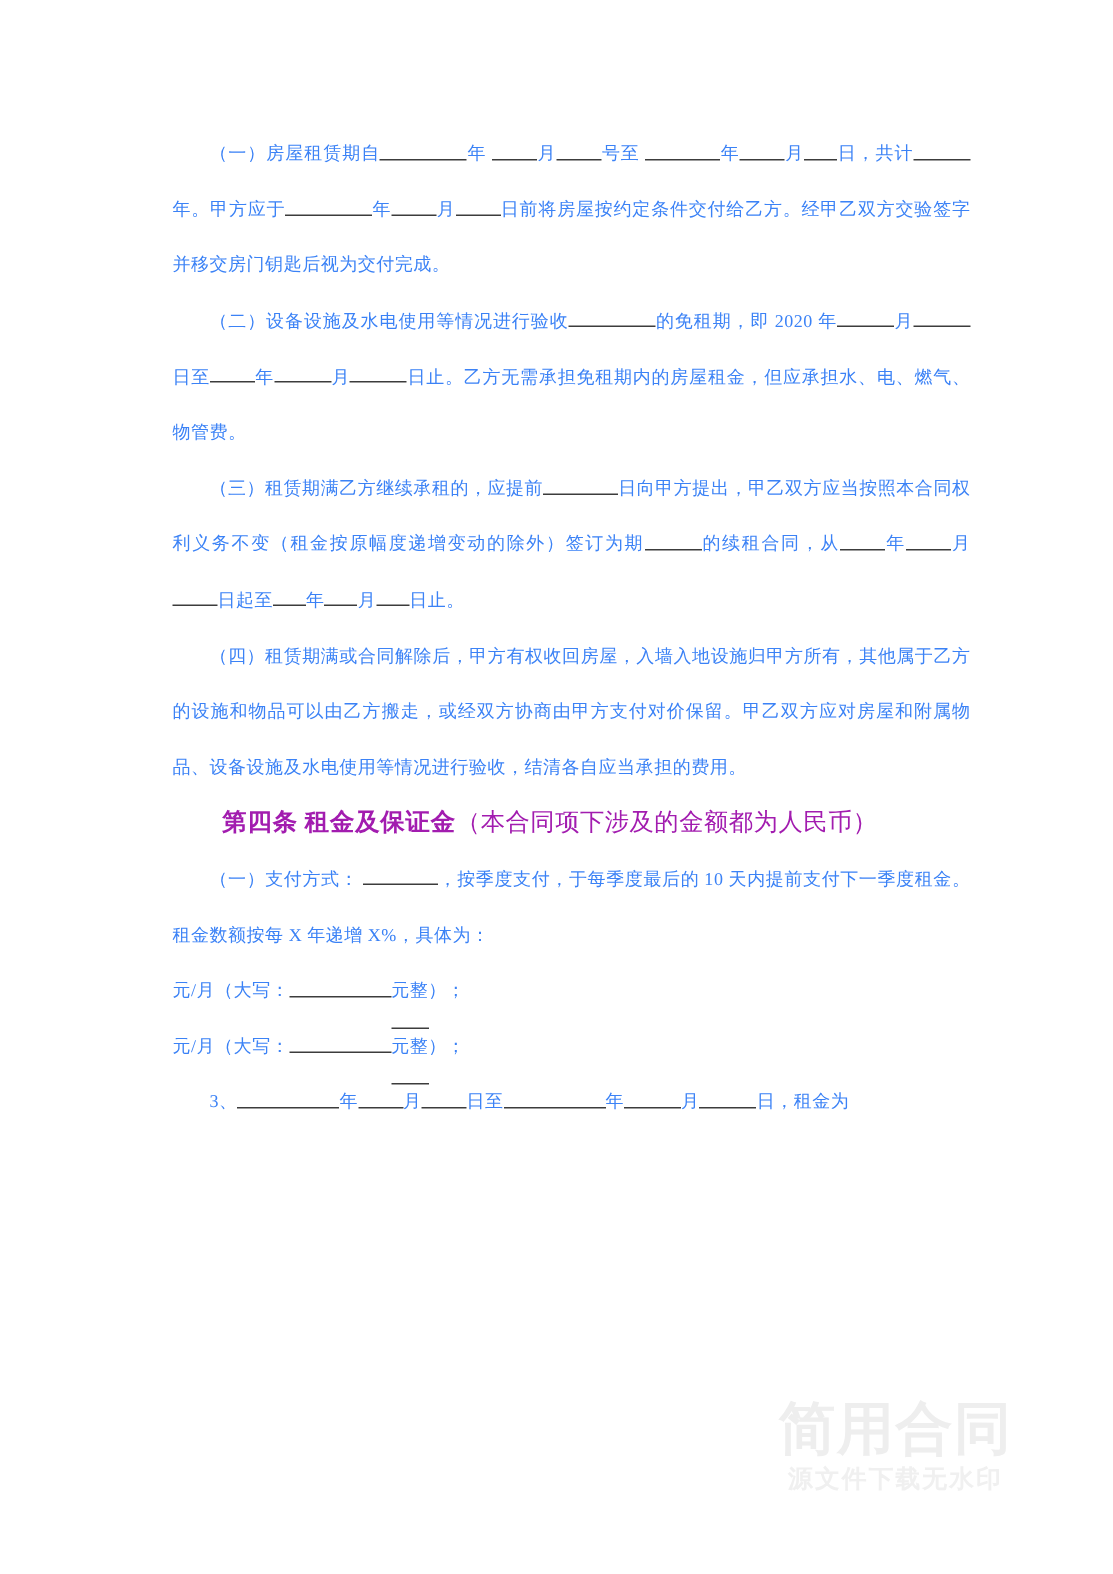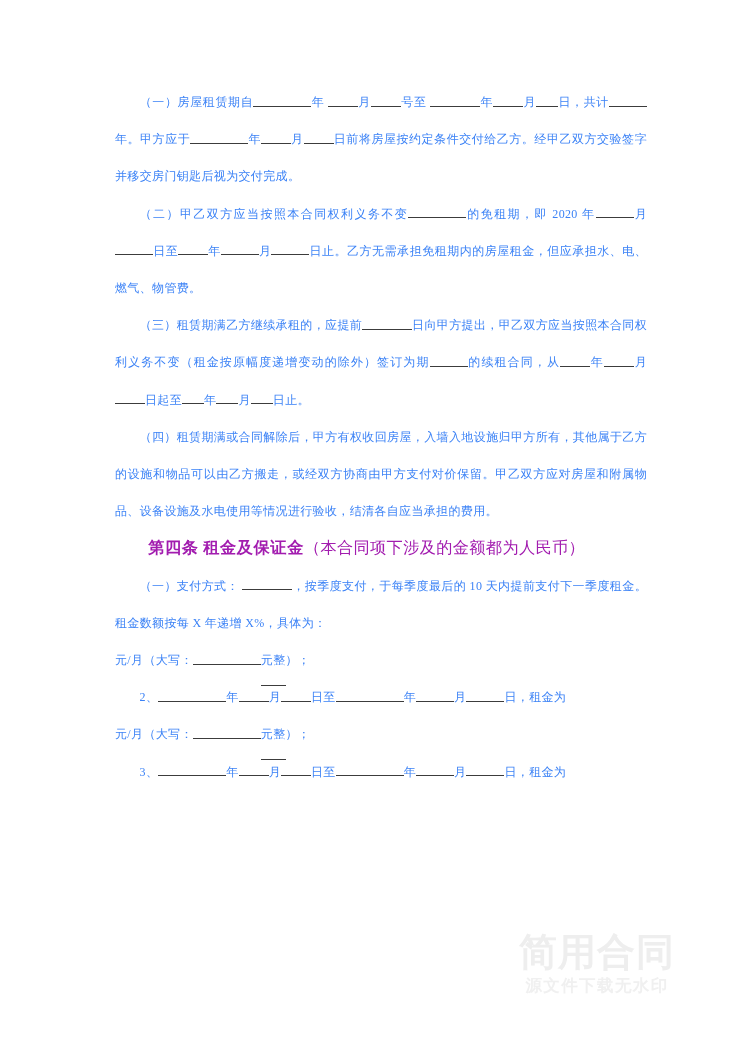--- a/index.html
+++ b/index.html
@@ -114,33 +114,32 @@
 </style>
 </head>
 <body>
 
 <div id="page">
 
   <div id="doc-body">
 
     <p class="para indent"><span>（一）房屋租赁期自</span><span class="blank b-xl"></span><span>年</span>&nbsp;<span class="blank b-sm"></span><span>月</span><span class="blank b-sm"></span><span>号至</span>&nbsp;<span class="blank b-lg"></span><span>年</span><span class="blank b-sm"></span><span>月</span><span class="blank b-xs"></span><span>日，共计</span><span class="blank b-md"></span><span>年。甲方应于</span><span class="blank b-xl"></span><span>年</span><span class="blank b-sm"></span><span>月</span><span class="blank b-sm"></span><span>日前将房屋按约定条件交付给乙方。经甲乙双方交验签字并移交房门钥匙后视为交付完成。</span></p>
 
-    <p class="para indent"><span>（二）甲乙双方应当按照本合同权利义务不变</span><span class="blank b-xl"></span><span>的免租期，即 2020 年</span><span class="blank b-md"></span><span>月</span><span class="blank b-md"></span><span>日至</span><span class="blank b-sm"></span><span>年</span><span class="blank b-md"></span><span>月</span><span class="blank b-md"></span><span>日止。乙方无需承担免租期内的房屋租金，但应承担水、电、燃气、物管费。</span></p>
+    <p class="para indent"><span>（二）设备设施及水电使用等情况进行验收</span><span class="blank b-xl"></span><span>的免租期，即 2020 年</span><span class="blank b-md"></span><span>月</span><span class="blank b-md"></span><span>日至</span><span class="blank b-sm"></span><span>年</span><span class="blank b-md"></span><span>月</span><span class="blank b-md"></span><span>日止。乙方无需承担免租期内的房屋租金，但应承担水、电、燃气、物管费。</span></p>
 
     <p class="para indent"><span>（三）租赁期满乙方继续承租的，应提前</span><span class="blank b-lg"></span><span>日向甲方提出，甲乙双方应当按照本合同权利义务不变（租金按原幅度递增变动的除外）签订为期</span><span class="blank b-md"></span><span>的续租合同，从</span><span class="blank b-sm"></span><span>年</span><span class="blank b-sm"></span><span>月</span><span class="blank b-sm"></span><span>日起至</span><span class="blank b-xs"></span><span>年</span><span class="blank b-xs"></span><span>月</span><span class="blank b-xs"></span><span>日止。</span></p>
 
     <p class="para indent">（四）租赁期满或合同解除后，甲方有权收回房屋，入墙入地设施归甲方所有，其他属于乙方的设施和物品可以由乙方搬走，或经双方协商由甲方支付对价保留。甲乙双方应对房屋和附属物品、设备设施及水电使用等情况进行验收，结清各自应当承担的费用。</p>
 
     <p class="heading"><span class="bold-part">第四条 租金及保证金</span><span class="note-part">（本合同项下涉及的金额都为人民币）</span></p>
 
     <p class="para indent"><span>（一）支付方式：</span>&nbsp;<span class="blank b-lg"></span><span>，按季度支付，于每季度最后的 10 天内提前支付下一季度租金。租金数额按每 X 年递增 X%，具体为：</span></p>
 
     <p class="para"><span>元/月（大写：</span><span class="blank b-xxl"></span><span class="underlined-text">元整</span><span>）；</span></p>
 
-    <p class="para indent"><span>2、</span><span class="blank b-xxl"></span><span>年</span><span class="blank b-sm"></span><span>月</span><span class="blank b-sm"></span><span>日至</span><span class="blank b-xxl"></span><span>年</span><span class="blank b-md"></span><span>月</span><span class="blank b-md"></span><span>日，租金为</span></p>
     <p class="para"><span>元/月（大写：</span><span class="blank b-xxl"></span><span class="underlined-text">元整</span><span>）；</span></p>
 
     <p class="para indent"><span>3、</span><span class="blank b-xxl"></span><span>年</span><span class="blank b-sm"></span><span>月</span><span class="blank b-sm"></span><span>日至</span><span class="blank b-xxl"></span><span>年</span><span class="blank b-md"></span><span>月</span><span class="blank b-md"></span><span>日，租金为</span></p>
 
   </div>
 
   <div id="watermark">
     <span class="wm-main">简用合同</span>
     <span class="wm-sub">源文件下载无水印</span>
   </div>

